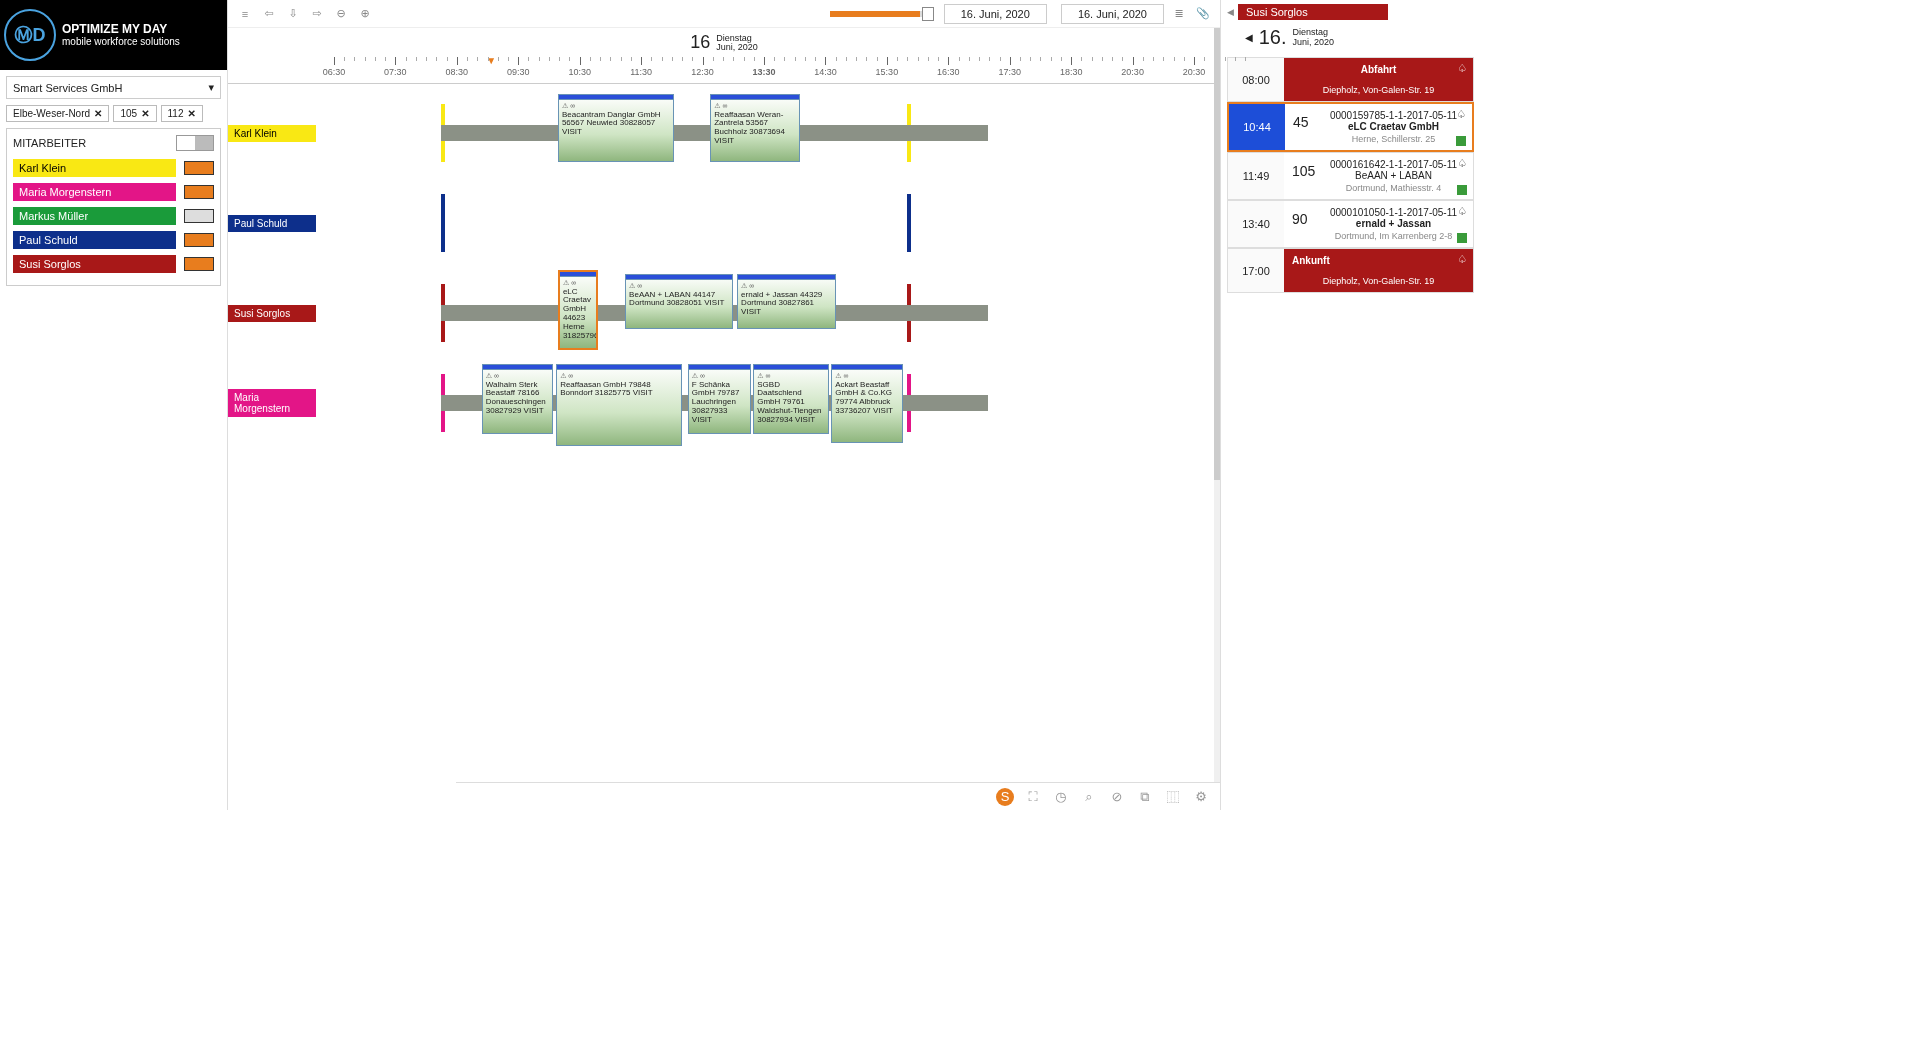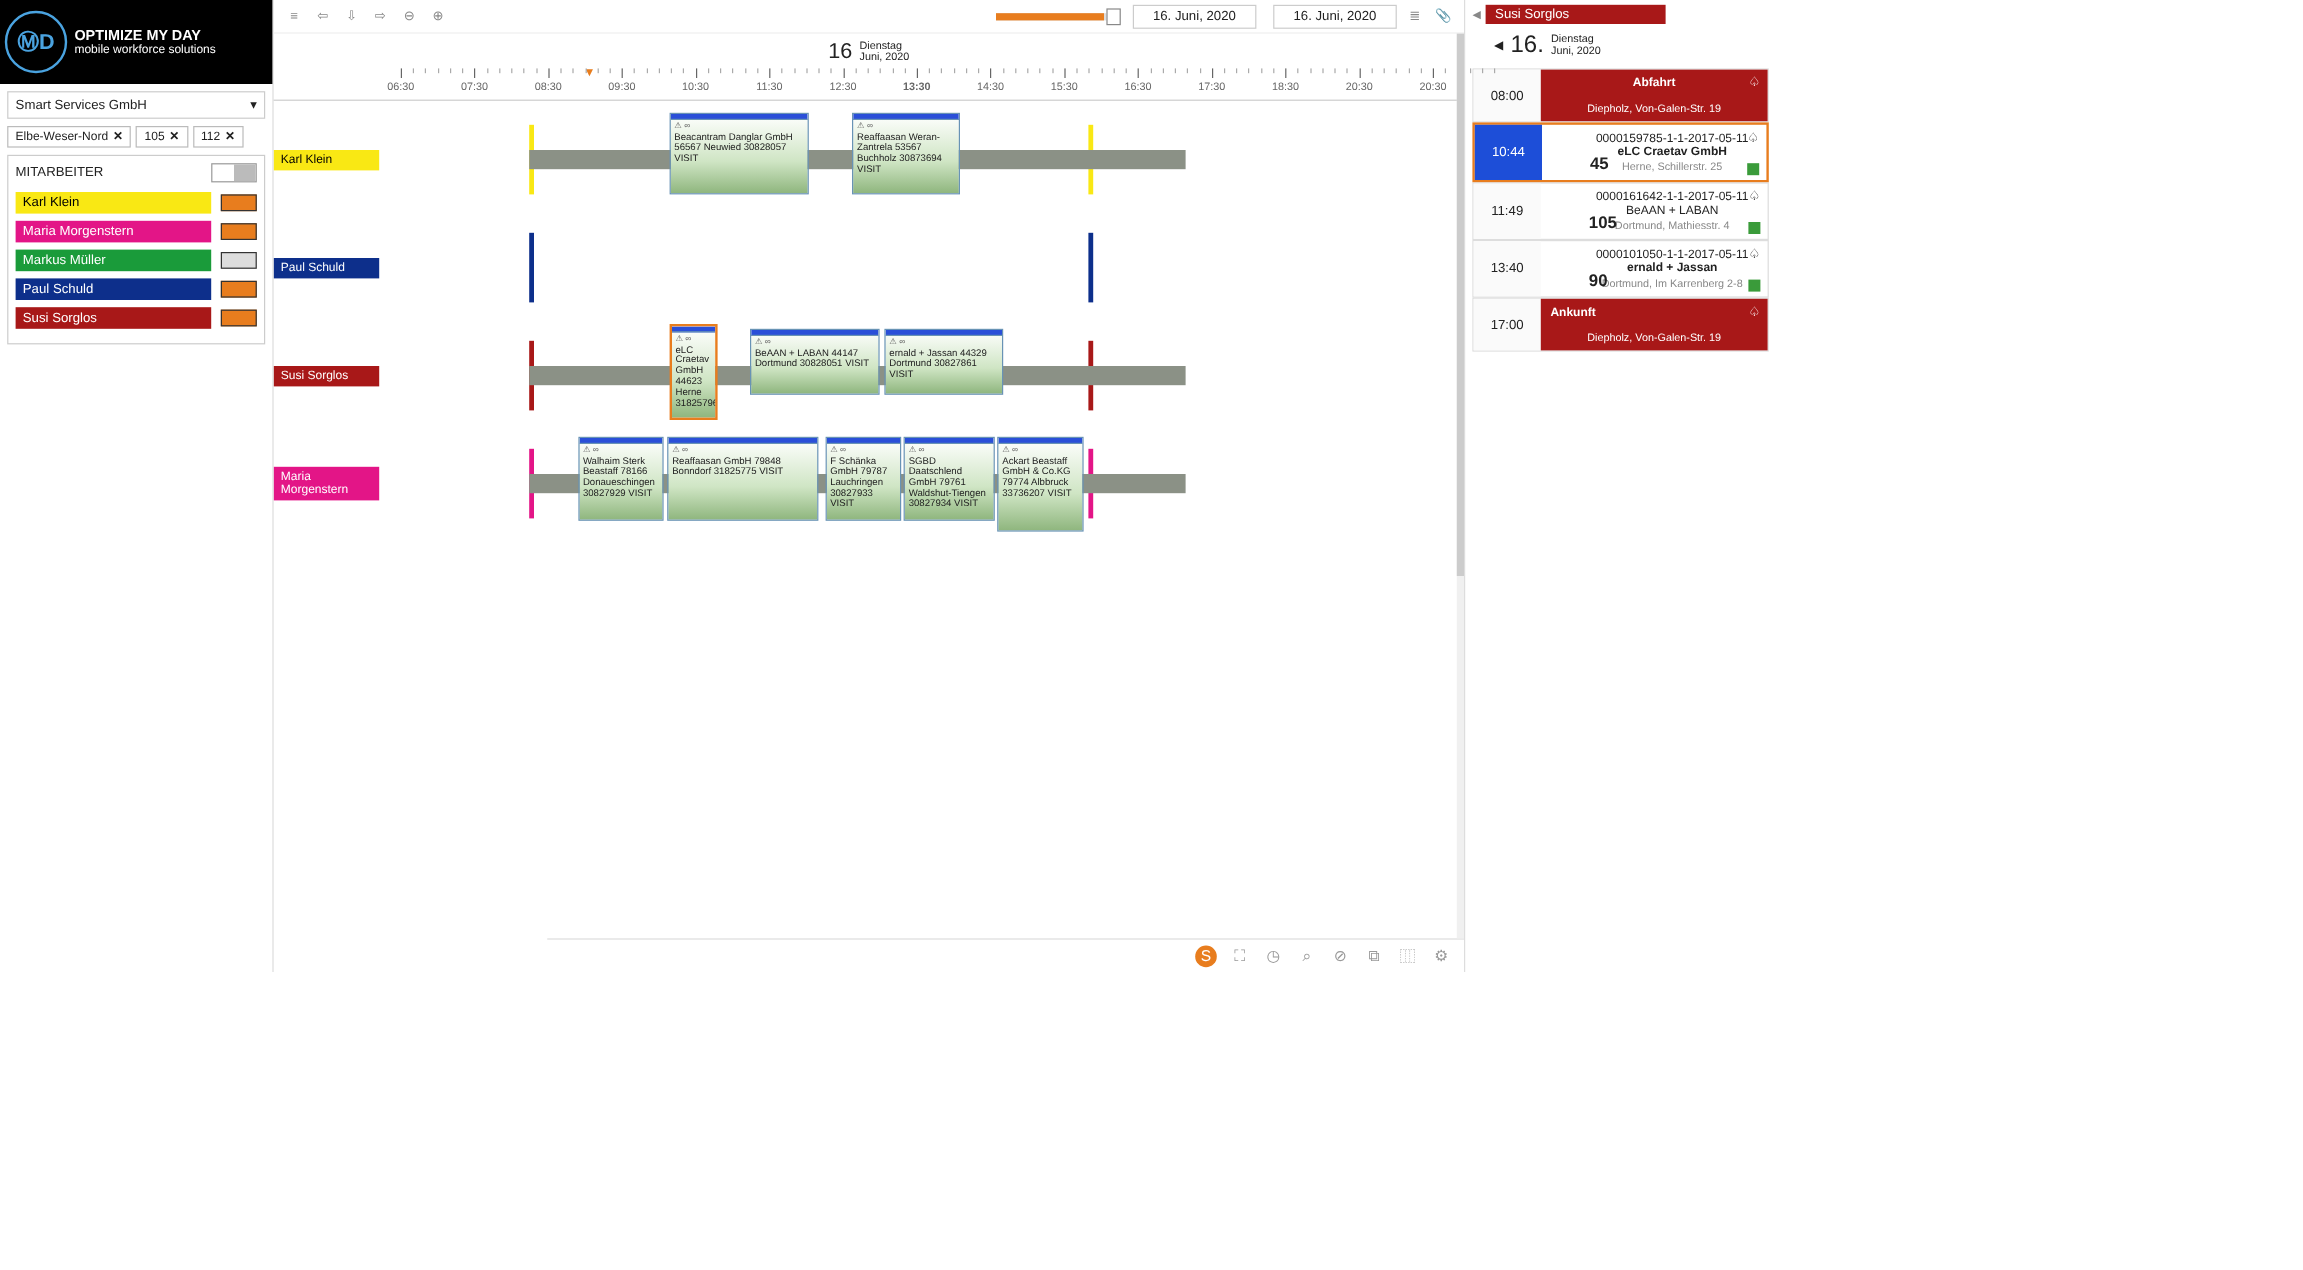--- a/index.html
+++ b/index.html
@@ -64,21 +64,21 @@
 .r-date { display:flex; align-items:center; gap:6px; margin:2px 0 4px 18px;}
 .r-date .caret { font-size:10px;}
 .r-date .num { font-size:20px;}
 .r-date .sub { font-size:9px; line-height:1.1;}
 .r-card-row { display:flex; align-items:stretch; gap:0; border:1px solid #ddd;}
 .r-time { width:56px; display:flex; align-items:center; justify-content:center; font-size:11px; background:#fafafa;}
 .r-card { flex:1; padding:6px 8px; position:relative; font-size:10px;}
 .r-card.red { background:#a81818; color:#fff;}
 .r-card .bell { position:absolute; top:4px; right:6px; font-size:11px;}
 .r-card .sq { position:absolute; bottom:4px; right:6px; width:10px; height:10px; background:#3a9b3a;}
-.r-card .mins { position:absolute; left:8px; top:24px; font-size:14px; font-weight:bold;margin-left:32px;}
+.r-card .mins { position:absolute; left:8px; top:10px; font-size:14px; font-weight:normal;}
 .r-card .content { margin-left:30px; text-align:center;}
 .r-card .content .sub { color:#888; font-size:9px; margin-top:2px;}
 .r-card-row.highlight { border:2px solid #e87d1e;}
 .r-card-row.highlight .r-time { background:#1d4ed8; color:#fff;}
 
 
 .bottom { position:absolute; bottom:0; left:228px; right:0; height:28px; border-top:1px solid #ddd; display:flex; align-items:center; justify-content:flex-end; gap:10px; padding:0 10px; background:#fff;}
 .b-icon { width:18px; height:18px; display:flex; align-items:center; justify-content:center; color:#999; font-size:13px;}
 .b-icon.active { background:#e87d1e; color:#fff; border-radius:50%;}
 
@@ -318,21 +318,21 @@
         </div>
       </div>
 
       <div class="row">
         <div class="row-label" style="background:#e31587">Maria Morgenstern</div>
         <div class="row-track">
           <div class="vline" style="left:14%;background:#e31587"></div>
           <div class="vline" style="left:66%;background:#e31587"></div>
           <div class="bar-bg" style="left:14%;width:61%"></div>
           <div class="task" style="left:18.5%;width:8%;top:6px;height:70px"><div class="task-top"></div><div class="task-icons">⚠ ∞</div><span>Walhaim Sterk Beastaff 78166 Donaueschingen 30827929 VISIT</span></div>
-          <div class="task" style="left:26.8%;width:14%;top:6px;height:70px"><div class="task-top"></div><div class="task-icons">⚠ ∞</div><span>Reaffaasan GmbH 79848 Bonndorf 31825775 VISIT</span></div>
+          <div class="task" style="left:26.8%;width:14%;top:6px;height:82px"><div class="task-top"></div><div class="task-icons">⚠ ∞</div><span>Reaffaasan GmbH 79848 Bonndorf 31825775 VISIT</span></div>
           <div class="task" style="left:41.5%;width:7%;top:6px;height:70px"><div class="task-top"></div><div class="task-icons">⚠ ∞</div><span>F Schänka GmbH 79787 Lauchringen 30827933 VISIT</span></div>
           <div class="task" style="left:48.8%;width:8.5%;top:6px;height:70px"><div class="task-top"></div><div class="task-icons">⚠ ∞</div><span>SGBD Daatschlend GmbH 79761 Waldshut-Tiengen 30827934 VISIT</span></div>
           <div class="task" style="left:57.5%;width:8%;top:6px;height:79px"><div class="task-top"></div><div class="task-icons">⚠ ∞</div><span>Ackart Beastaff GmbH &amp; Co.KG 79774 Albbruck 33736207 VISIT</span></div>
         </div>
       </div>
 
     </div>
 
     <div class="bottom">
       <div class="b-icon active">S</div>

